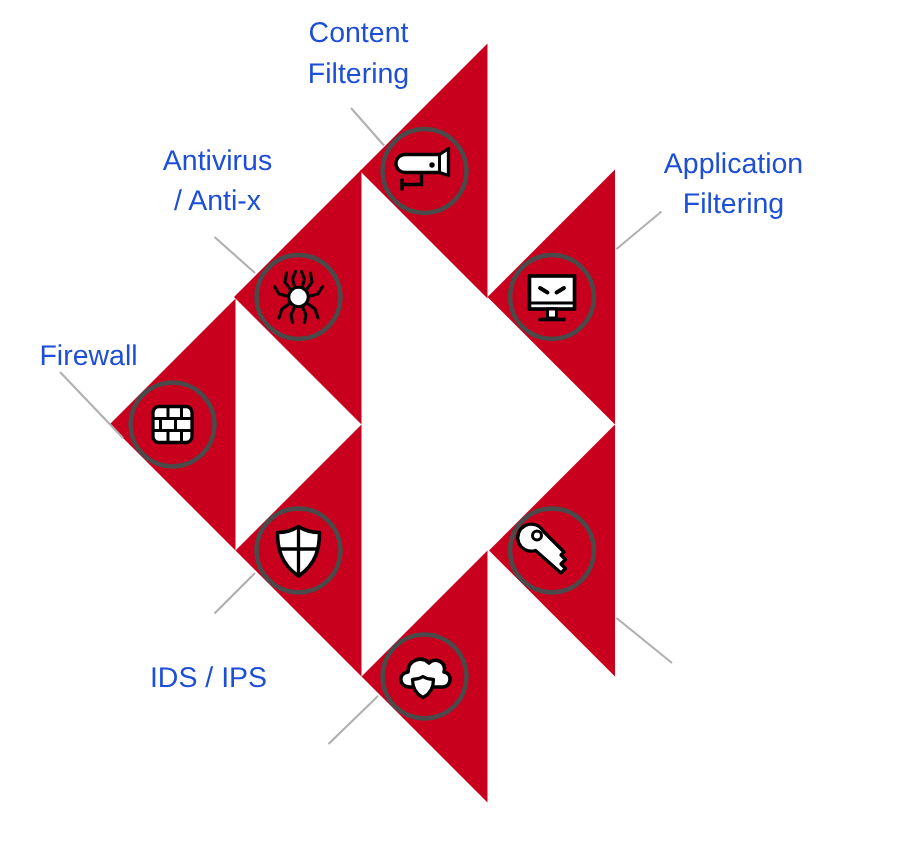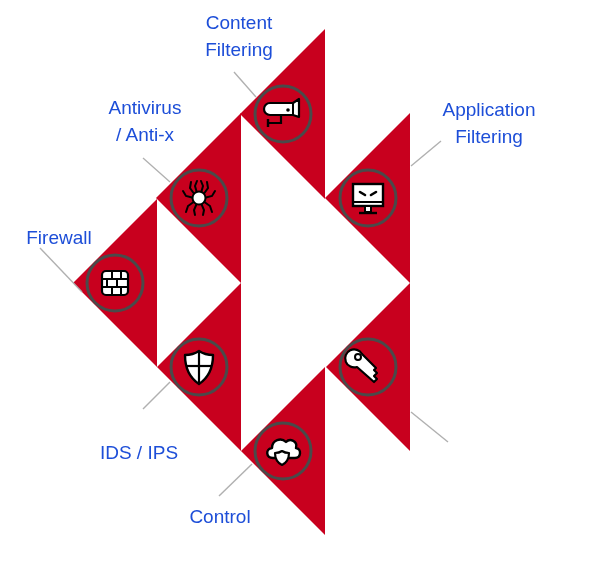--- a/index.html
+++ b/index.html
@@ -117,20 +117,19 @@
   <span>/ Anti-x</span>
 </div>
 <div class="label" style="left:84px; top:439px; width:110px;">
   <span>IDS / IPS</span>
 </div>
 <div class="label" style="left:186px; top:9px; width:106px;">
   <span>Content</span>
   <span>Filtering</span>
 </div>
 <div class="label" style="left:170px; top:503px; width:100px;">
-  <span>Control</span>
 </div>
 <div class="label" style="left:424px; top:96px; width:130px;">
   <span>Application</span>
   <span>Filtering</span>
 </div>
 <div class="label" style="left:420px; top:450px; width:160px;">
 </div>
 
 </body></html>

